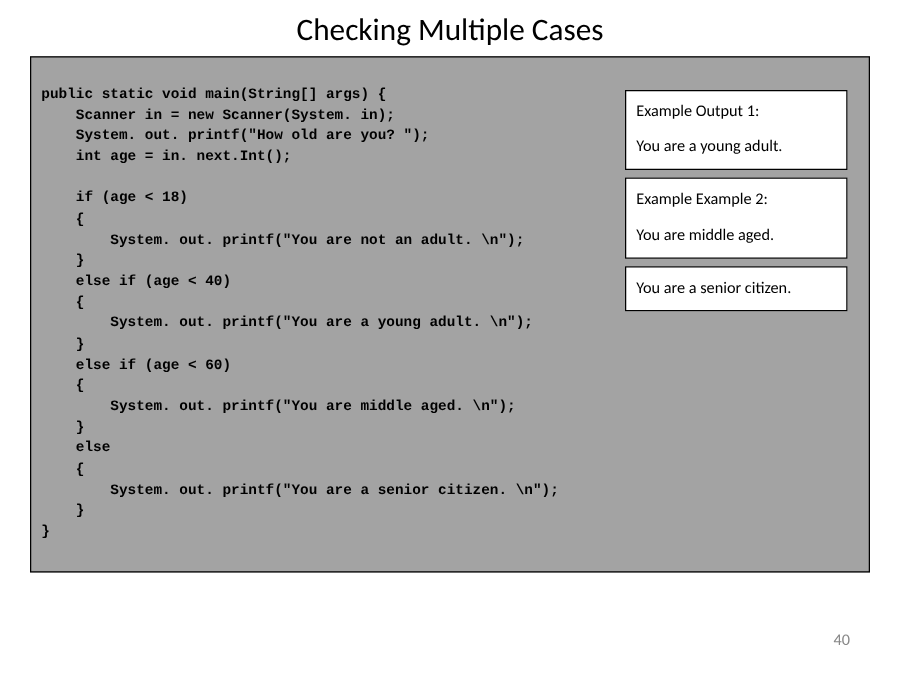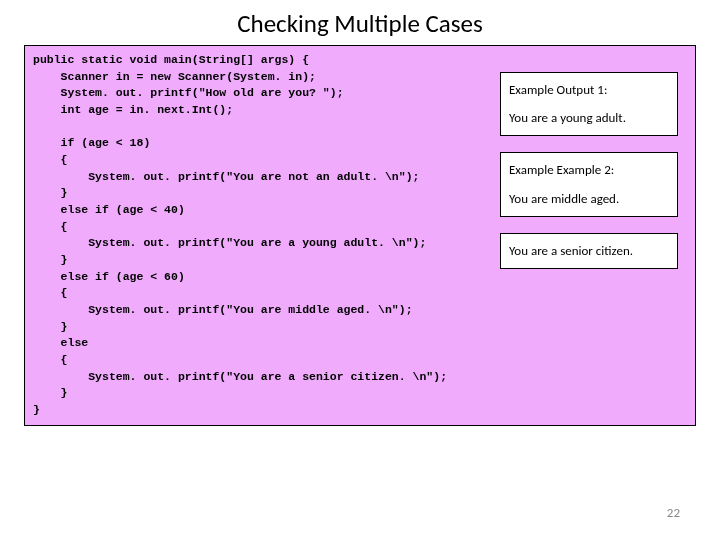--- a/index.html
+++ b/index.html
@@ -19,40 +19,40 @@
   }
   .title {
     text-align: center;
     font-size: 25px;
     font-weight: 400;
     color: #000;
     margin-bottom: 6px;
   }
   .code-box {
     border: 1.5px solid #000;
-    padding: 6px 8px;
-    background: #f0abfc;
+    padding: 22px 8px;
+    background: #a3a3a3;
     position: relative;
   }
   .code {
     font-family: "Courier New", Courier, monospace;
     font-size: 11.5px;
     font-weight: bold;
     line-height: 1.45;
     color: #000;
     white-space: pre;
   }
   .side-boxes {
     position: absolute;
     right: 42px;
     top: 72px;
     width: 178px;
     display: flex;
     flex-direction: column;
-    gap: 16px;
+    gap: 6px;
   }
   .ex-box {
     border: 1.5px solid #000;
     background: #fff;
     padding: 8px 8px;
     font-size: 13px;
     line-height: 1.4;
   }
   .ex-label { margin-bottom: 10px; }
   .page-num {
@@ -102,14 +102,14 @@
     </div>
     <div class="ex-box">
       <div class="ex-label">Example Example 2:</div>
       <div>You are middle aged.</div>
     </div>
     <div class="ex-box">
       <div>You are a senior citizen.</div>
     </div>
   </div>
 
-  <div class="page-num">22</div>
+  <div class="page-num">40</div>
 </div>
 
 </body></html>

